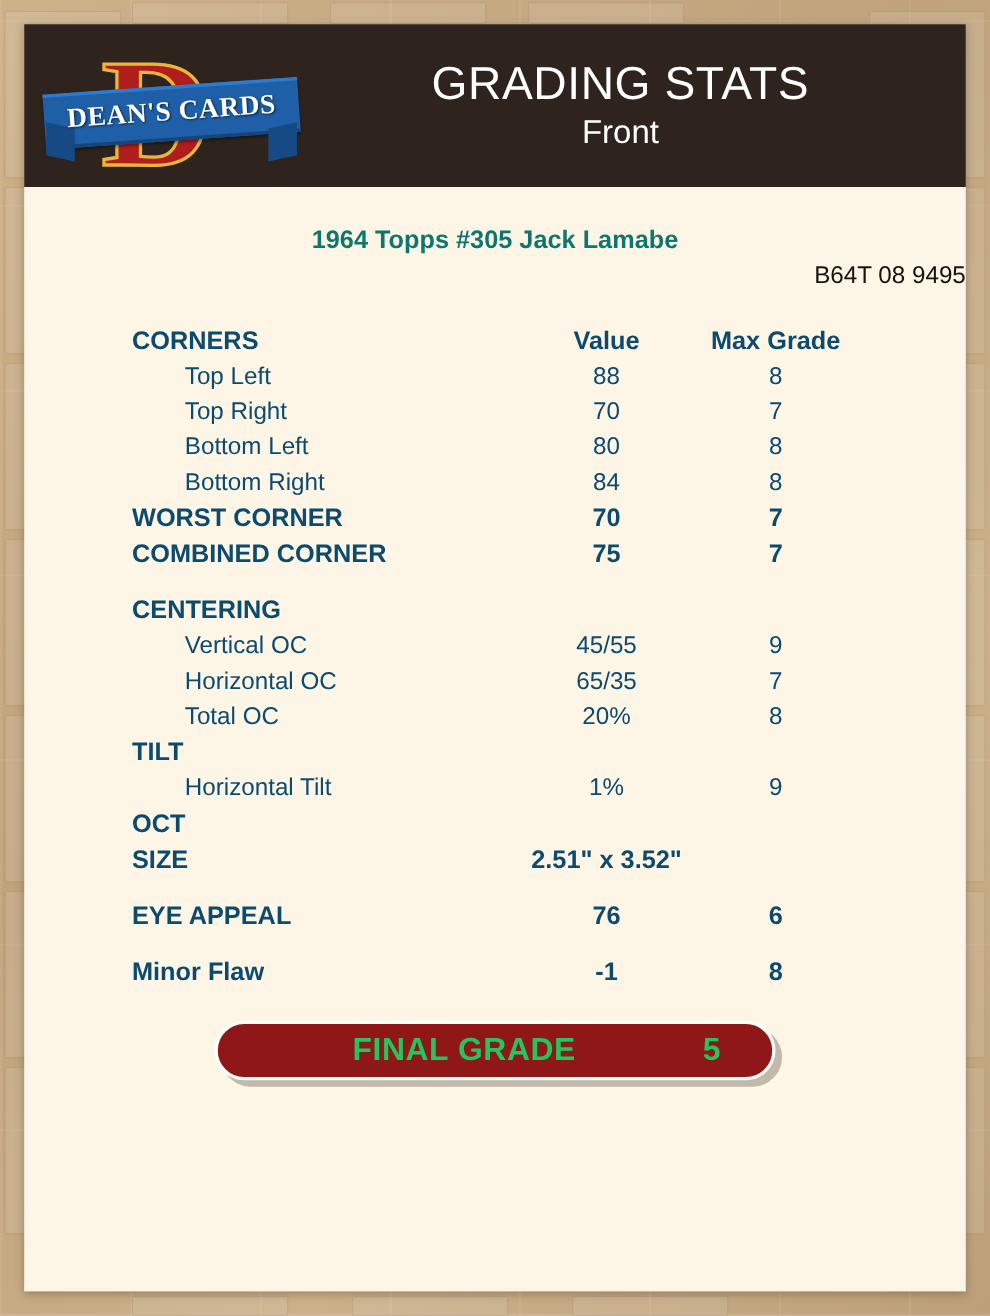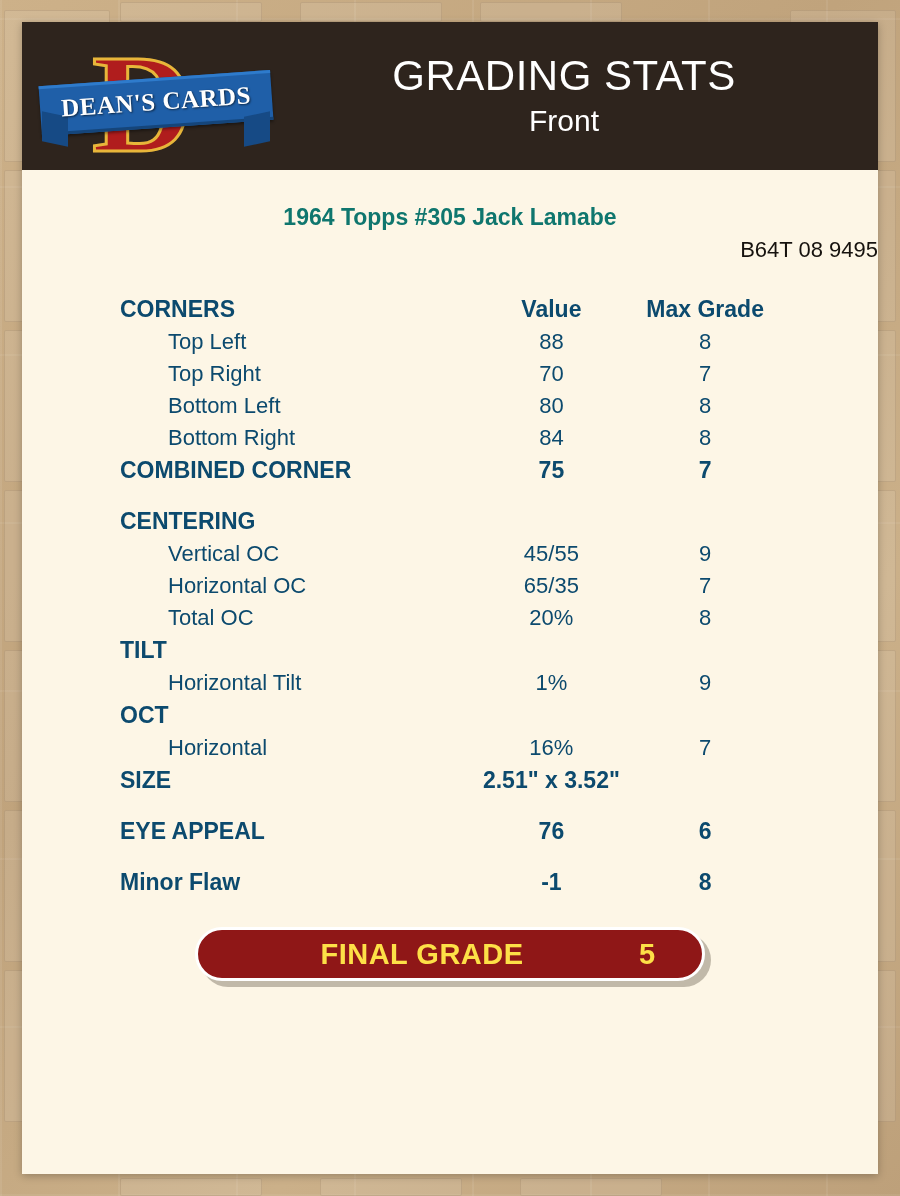--- a/index.html
+++ b/index.html
@@ -191,21 +191,21 @@
   .final-grade {
     position: relative;
     width: 510px;
     height: 54px;
     background: #8f1717;
     border: 3px solid #ffffff;
     border-radius: 27px;
     box-sizing: border-box;
     display: flex;
     align-items: center;
-    color: #fde047;
+    color: #22c55e;
   }
   .final-label {
     flex: 1;
     text-align: center;
     font-size: 29px;
     font-weight: bold;
     letter-spacing: 0.5px;
     padding-left: 54px;
   }
   .final-value {
@@ -285,20 +285,25 @@
             <td class="c-label">Bottom Left</td>
             <td class="c-value">80</td>
             <td class="c-grade">8</td>
           </tr>
           <tr class="indent">
             <td class="c-label">Bottom Right</td>
             <td class="c-value">84</td>
             <td class="c-grade">8</td>
           </tr>
           <tr class="section">
+            <td class="c-label">WORST CORNER</td>
+            <td class="c-value">70</td>
+            <td class="c-grade">7</td>
+          </tr>
+          <tr class="section">
             <td class="c-label">COMBINED CORNER</td>
             <td class="c-value">75</td>
             <td class="c-grade">7</td>
           </tr>
           <tr class="spacer">
             <td colspan="3"></td>
           </tr>
           <tr class="section">
             <td class="c-label">CENTERING</td>
             <td class="c-value"></td>
@@ -326,25 +331,20 @@
           </tr>
           <tr class="indent">
             <td class="c-label">Horizontal Tilt</td>
             <td class="c-value">1%</td>
             <td class="c-grade">9</td>
           </tr>
           <tr class="section">
             <td class="c-label">OCT</td>
             <td class="c-value"></td>
             <td class="c-grade"></td>
-          </tr>
-          <tr class="indent">
-            <td class="c-label">Horizontal</td>
-            <td class="c-value">16%</td>
-            <td class="c-grade">7</td>
           </tr>
           <tr class="section">
             <td class="c-label">SIZE</td>
             <td class="c-value size-val">2.51" x 3.52"</td>
             <td class="c-grade"></td>
           </tr>
           <tr class="spacer">
             <td colspan="3"></td>
           </tr>
           <tr class="section">

